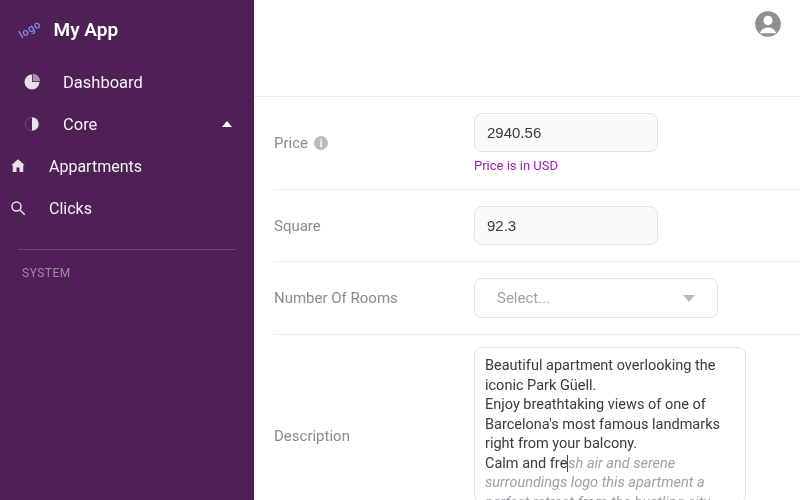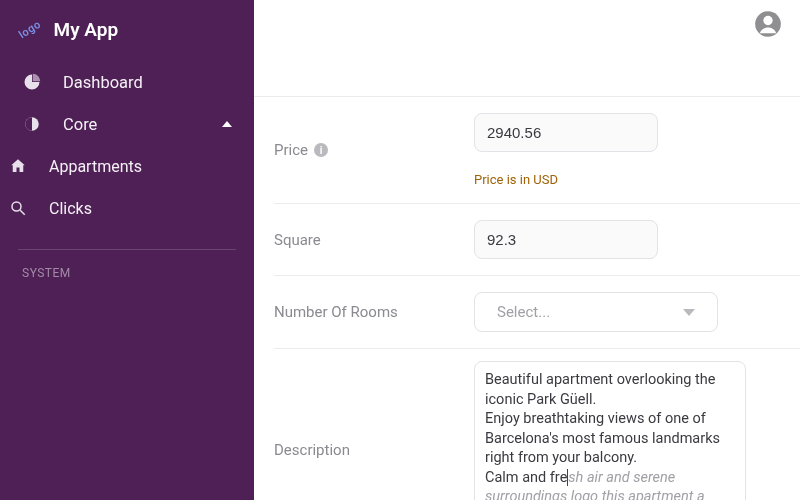--- a/index.html
+++ b/index.html
@@ -67,21 +67,21 @@
     width: 14px; height: 14px; border-radius: 50%; background: #b9b9be;
     color: #fff; font-size: 10px; display:flex; align-items:center; justify-content:center;
     font-weight: bold;
   }
   .field-col { flex: 1; display:flex; flex-direction:column; gap:6px; }
   .text-input {
     width: 184px; padding: 10px 12px; font-size: 15px;
     border: 1px solid #e2e2e7; border-radius: 8px; background: #fafafb;
     color: #3a3a40;
   }
-  .hint { font-size: 13px; color: #a16207; margin-top: 14px; }
+  .hint { font-size: 13px; color: #a21caf; }
   .select-box {
     width: 244px; padding: 10px 22px; font-size: 15px;
     border: 1px solid #e2e2e7; border-radius: 8px; background: #fff;
     color: #a0a0a6; display:flex; align-items:center; justify-content:space-between;
   }
   .select-caret {
     width: 0; height: 0; border-left: 6px solid transparent;
     border-right: 6px solid transparent; border-top: 7px solid #b9b9be;
   }
   .textarea-box {

